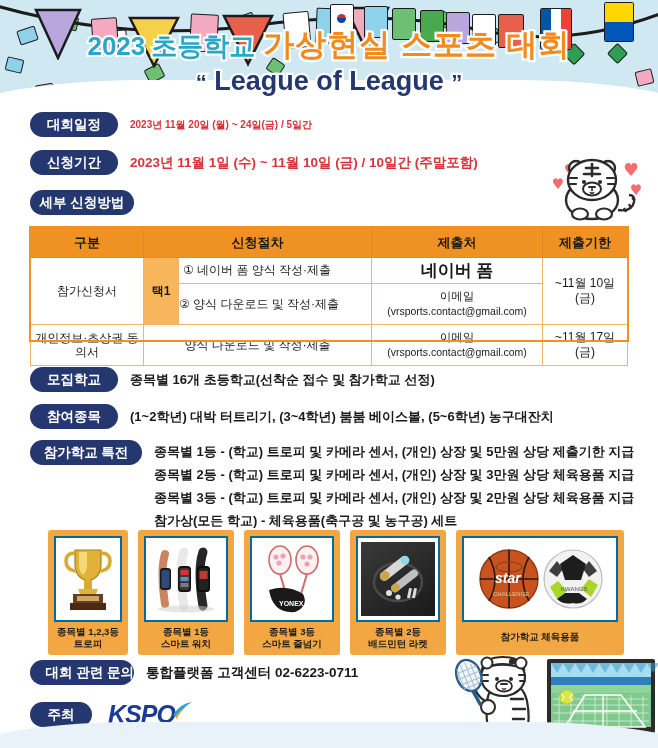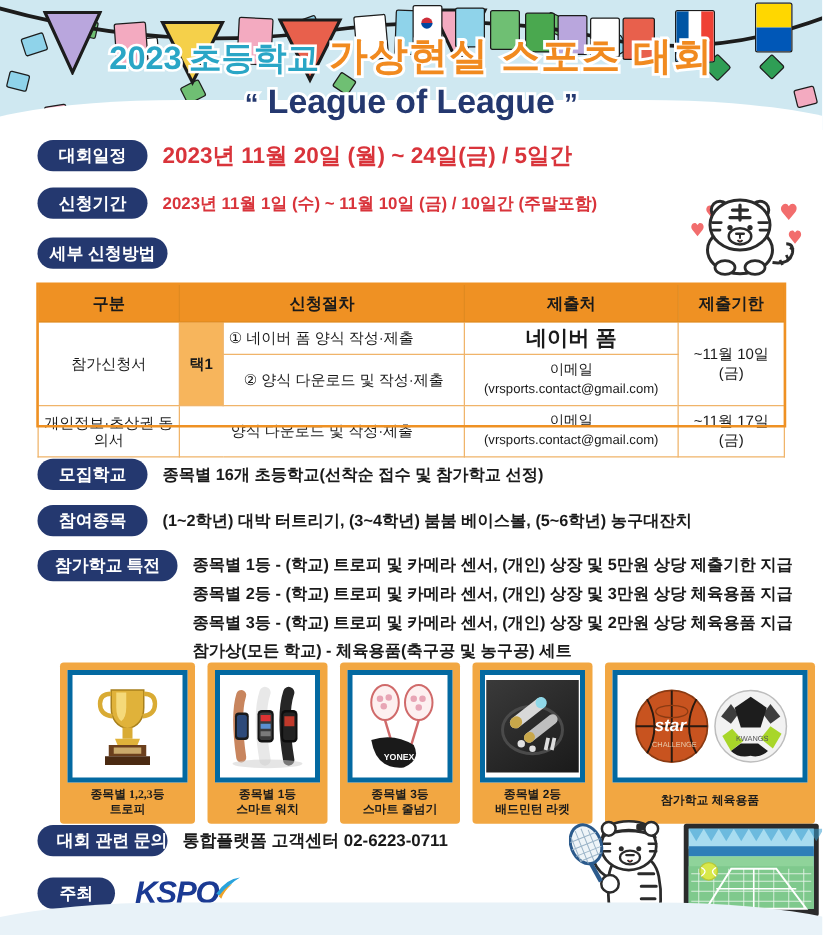--- a/index.html
+++ b/index.html
@@ -29,38 +29,38 @@
   .t-line2{font-size:27px;font-weight:bold;color:#24386f;-webkit-text-stroke:4.5px #fff;paint-order:stroke fill;margin-top:2px;line-height:32px;white-space:nowrap;}
   .quote{color:#24386f;font-size:22px;}
 
   
   .pill{
     display:inline-block;background:#24386f;color:#ffffff;border-radius:16px;
     font-size:13.5px;font-weight:bold;text-align:center;line-height:25px;height:25px;
     white-space:nowrap;box-sizing:border-box;
   }
   .row{position:absolute;display:flex;align-items:flex-start;}
-  .redtxt{color:#d9343b;font-size:18px;font-weight:bold;line-height:25px;white-space:nowrap;margin-left:12px;}
+  .redtxt{color:#d9343b;font-size:10px;font-weight:bold;line-height:25px;white-space:nowrap;margin-left:12px;}
   .blktxt{color:#1a1a1a;font-size:13px;font-weight:bold;line-height:25px;white-space:nowrap;margin-left:12px;}
 
   
   .tbl{position:absolute;left:30px;top:227px;width:598px;border-collapse:collapse;
        font-size:11.5px;color:#1a1a1a;background:#fff;}
   .tbl th{background:#ef9123;color:#1a1a1a;font-weight:bold;font-size:13px;height:27px;
           border:1px solid #e08a20;}
   .tbl td{border:1px solid #f0b46a;text-align:center;padding:5px 4px;line-height:15px;background:#fff;}
   .tbl .taek{background:#f7b55c;font-weight:bold;font-size:12px;width:26px;}
   .tbl .strong{font-weight:bold;font-size:17px;}
   .tbl .cellpad{font-size:12px;}
   .tbl-outer{position:absolute;left:29px;top:226px;width:600px;height:116px;border:2px solid #ef9123;box-sizing:border-box;pointer-events:none;}
 
   
   .cards{position:absolute;left:48px;top:530px;display:flex;gap:10px;}
   .card{background:#f2a742;border-radius:3px;padding:6px 6px 0 6px;box-sizing:border-box;}
-  .card .imgbox{background:#ffffff;border:4px solid #0369a1;height:82px;display:flex;align-items:center;justify-content:center;overflow:hidden;position:relative;}
+  .card .imgbox{background:#ffffff;border:2px solid #0369a1;height:82px;display:flex;align-items:center;justify-content:center;overflow:hidden;position:relative;}
   .card .cap{font-size:9.5px;font-weight:bold;color:#1a1a1a;text-align:center;line-height:12px;padding:4px 2px 5px 2px;}
 
   
   .kspo{font-family:"Liberation Sans",sans-serif;font-weight:bold;font-style:italic;
         font-size:25px;color:#1b3a93;letter-spacing:-1px;}
   .kspo-ko{font-size:16px;font-weight:bold;color:#1b3a93;letter-spacing:-0.5px;}
   .foot-curve{position:absolute;left:-60px;bottom:-58px;width:780px;height:84px;background:#e8f2f8;border-radius:50%/100%;}
 </style>
 </head>
 <body>
@@ -210,21 +210,21 @@
     </thead>
     <tbody>
       <tr>
         <td rowspan="2" class="cellpad">참가신청서</td>
         <td rowspan="2" class="taek">택1</td>
         <td class="cellpad" style="text-align:left;">① 네이버 폼 양식 작성·제출</td>
         <td class="strong">네이버 폼</td>
         <td rowspan="2" class="cellpad">~11월 10일(금)</td>
       </tr>
       <tr>
-        <td class="cellpad" style="text-align:left;padding-left:16px;">② 양식 다운로드 및 작성·제출</td>
+        <td class="cellpad" style="text-align:left;padding-left:0;">② 양식 다운로드 및 작성·제출</td>
         <td>
           <div>이메일</div>
           <div style="font-size:10.5px;">(vrsports.contact@gmail.com)</div>
         </td>
       </tr>
       <tr>
         <td class="cellpad" style="line-height:14px;">개인정보·초상권 동의서</td>
         <td colspan="2" class="cellpad">양식 다운로드 및 작성·제출</td>
         <td>
           <div>이메일</div>
@@ -251,21 +251,21 @@
     <div style="margin-left:12px;">
       <div class="blktxt" style="margin-left:0;line-height:23px;">종목별 1등 - (학교) 트로피 및 카메라 센서, (개인) 상장 및 5만원 상당 제출기한 지급</div>
       <div class="blktxt" style="margin-left:0;line-height:23px;">종목별 2등 - (학교) 트로피 및 카메라 센서, (개인) 상장 및 3만원 상당 체육용품 지급</div>
       <div class="blktxt" style="margin-left:0;line-height:23px;">종목별 3등 - (학교) 트로피 및 카메라 센서, (개인) 상장 및 2만원 상당 체육용품 지급</div>
       <div class="blktxt" style="margin-left:0;line-height:23px;">참가상(모든 학교) - 체육용품(축구공 및 농구공) 세트</div>
     </div>
   </div>
 
   <div class="cards">
 
-    <div class="card" style="width:108px;font-family:Liberation Serif, serif;">
+    <div class="card" style="width:80px;">
       <div class="imgbox">
         <svg width="58" height="74" viewBox="0 0 58 74">
           <path d="M16 8 h26 v14 q0 14 -13 17 q-13 -3 -13 -17 z" fill="#e0b23a" stroke="#a8801c" stroke-width="1.2"></path>
           <path d="M20 10 h8 v12 q0 8 -4 11 q-4 -3 -4 -11 z" fill="#f5d979"></path>
           <path d="M16 11 q-9 0 -9 8 q0 9 10 10" fill="none" stroke="#d9ab34" stroke-width="3.5"></path>
           <path d="M42 11 q9 0 9 8 q0 9 -10 10" fill="none" stroke="#d9ab34" stroke-width="3.5"></path>
           <rect x="25" y="38" width="8" height="9" fill="#d9ab34"></rect>
           <path d="M19 47 h20 l-2 5 h-16 z" fill="#e0b23a"></path>
           <rect x="14" y="52" width="30" height="9" fill="#6b3f1d"></rect>
           <rect x="18" y="54" width="22" height="5" fill="#caa96b"></rect>

